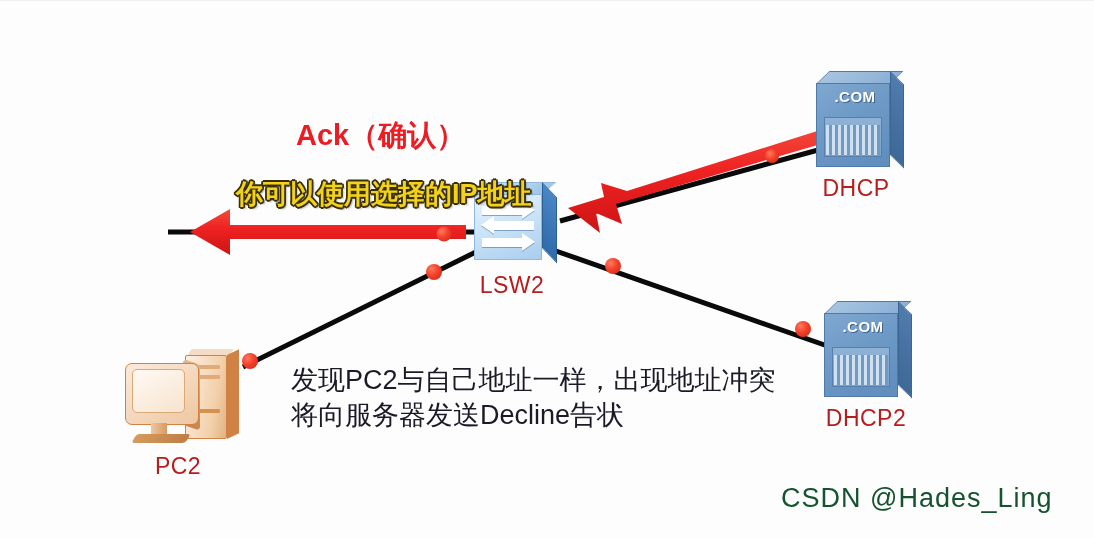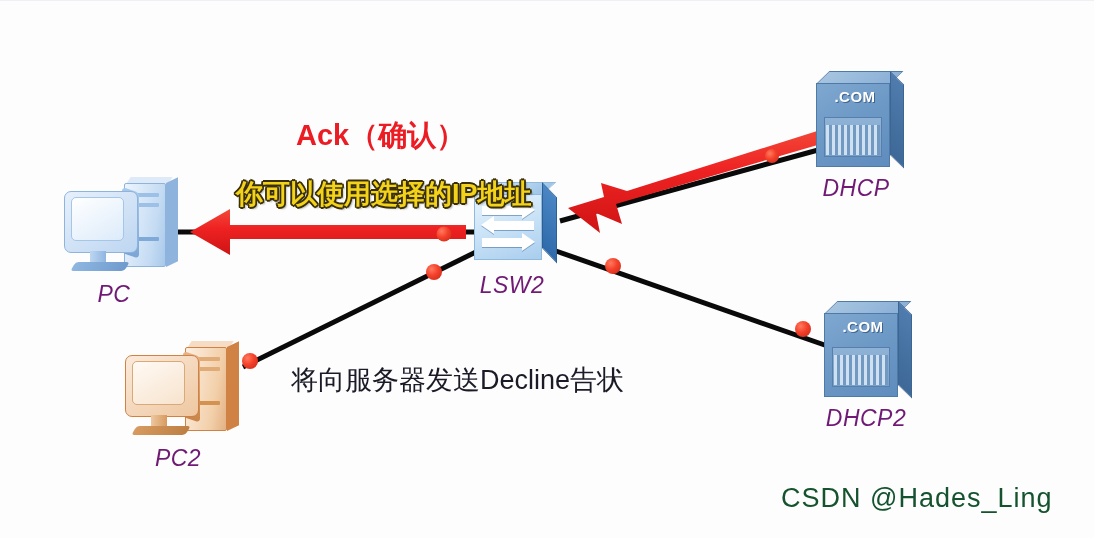--- a/index.html
+++ b/index.html
@@ -24,25 +24,24 @@
     height: 538px;
   }
   .node {
     position: absolute;
   }
   .node-label {
     position: absolute;
     left: 50%;
     transform: translateX(-50%);
     white-space: nowrap;
-    color: #701a75;
+    color: #b91c1c;
     font-size: 23px;
     letter-spacing: 0.5px;
     font-family: "Liberation Sans", "DejaVu Sans", sans-serif;
-    font-style: italic;
   }
 
   
   .pc-wrap { width: 120px; height: 105px; }
   .pc-tower {
     position: absolute;
     left: 62px; top: 6px;
     width: 42px; height: 84px;
     border-radius: 2px;
   }
@@ -294,36 +293,22 @@
     </g>
 
     <circle cx="444" cy="233" r="7.5" fill="url(#dotGrad)"></circle>
     <circle cx="434" cy="271" r="8" fill="url(#dotGrad)"></circle>
     <circle cx="250" cy="360" r="8" fill="url(#dotGrad)"></circle>
     <circle cx="613" cy="265" r="8" fill="url(#dotGrad)"></circle>
     <circle cx="803" cy="328" r="8" fill="url(#dotGrad)"></circle>
     <circle cx="772" cy="155" r="7" fill="url(#dotGrad)"></circle>
   </svg>
 
-  <div class="node pc-wrap" style="left:62px; top:176px;">
-    <div class="pc-tower-top" style="background:#dfeaf8;"></div>
-    <div class="pc-tower-side" style="background:#8eb4dd;"></div>
-    <div class="pc-tower" style="background:linear-gradient(100deg,#eef5fd,#c4dbf3 70%,#a7c8ea);border:1px solid #8eb4dd;box-sizing:border-box;"></div>
-    <div class="pc-slot" style="top:16px;background:#9dc0e6;"></div>
-    <div class="pc-slot" style="top:26px;background:#9dc0e6;"></div>
-    <div class="pc-slot" style="top:60px;background:#7fa9d8;"></div>
-    <div class="pc-monitor-side" style="background:linear-gradient(180deg,#a9c9ec,#7ba5d6);"></div>
-    <div class="pc-monitor-body" style="background:linear-gradient(145deg,#e7f0fb,#bdd6f1);border:1px solid #8eb4dd;box-sizing:border-box;"></div>
-    <div class="pc-screen" style="background:linear-gradient(150deg,#ffffff,#dcebfa);border:1px solid #a6c6e8;box-sizing:border-box;"></div>
-    <div class="pc-neck" style="background:linear-gradient(90deg,#bdd6f1,#8fb6e0);"></div>
-    <div class="pc-base" style="background:linear-gradient(90deg,#8fb6e0,#6f9bcd);"></div>
-    <div class="node-label" style="top:104px; left:52px;">PC</div>
-  </div>
-
-  <div class="node pc-wrap" style="left:123px; top:340px;">
+
+  <div class="node pc-wrap" style="left:123px; top:348px;">
     <div class="pc-tower-top" style="background:#f6dcc5;"></div>
     <div class="pc-tower-side" style="background:#cf8244;"></div>
     <div class="pc-tower" style="background:linear-gradient(100deg,#fdf0e3,#f2cfa9 70%,#e3b183);border:1px solid #cf8244;box-sizing:border-box;"></div>
     <div class="pc-slot" style="top:16px;background:#e0ab77;"></div>
     <div class="pc-slot" style="top:26px;background:#e0ab77;"></div>
     <div class="pc-slot" style="top:60px;background:#d3924f;"></div>
     <div class="pc-monitor-side" style="background:linear-gradient(180deg,#e5b386,#c9854a);"></div>
     <div class="pc-monitor-body" style="background:linear-gradient(145deg,#fbeadb,#eec7a0);border:1px solid #cf8244;box-sizing:border-box;"></div>
     <div class="pc-screen" style="background:linear-gradient(150deg,#fffaf5,#f7e3cd);border:1px solid #dba877;box-sizing:border-box;"></div>
     <div class="pc-neck" style="background:linear-gradient(90deg,#eec7a0,#d79a5f);"></div>
@@ -359,18 +344,19 @@
     <div class="srv-panel"></div>
     <div class="srv-bars"></div>
     <div class="node-label" style="top:104px; left:46px;">DHCP2</div>
   </div>
 
   <div class="ack-title" style="left:296px; top:115px;">Ack（确认）</div>
 
   <div class="ack-sub" style="left:236px; top:146px;">你可以使用选择的IP地址</div>
 
   <div class="note" style="left:291px; top:362px;">
+    <div>发现PC2与自己地址一样，出现地址冲突</div>
     <div>将向服务器发送Decline告状</div>
   </div>
 
   <div class="watermark" style="left:781px; top:482px;">CSDN @Hades_Ling</div>
 
 </div>
 
 </body></html>

